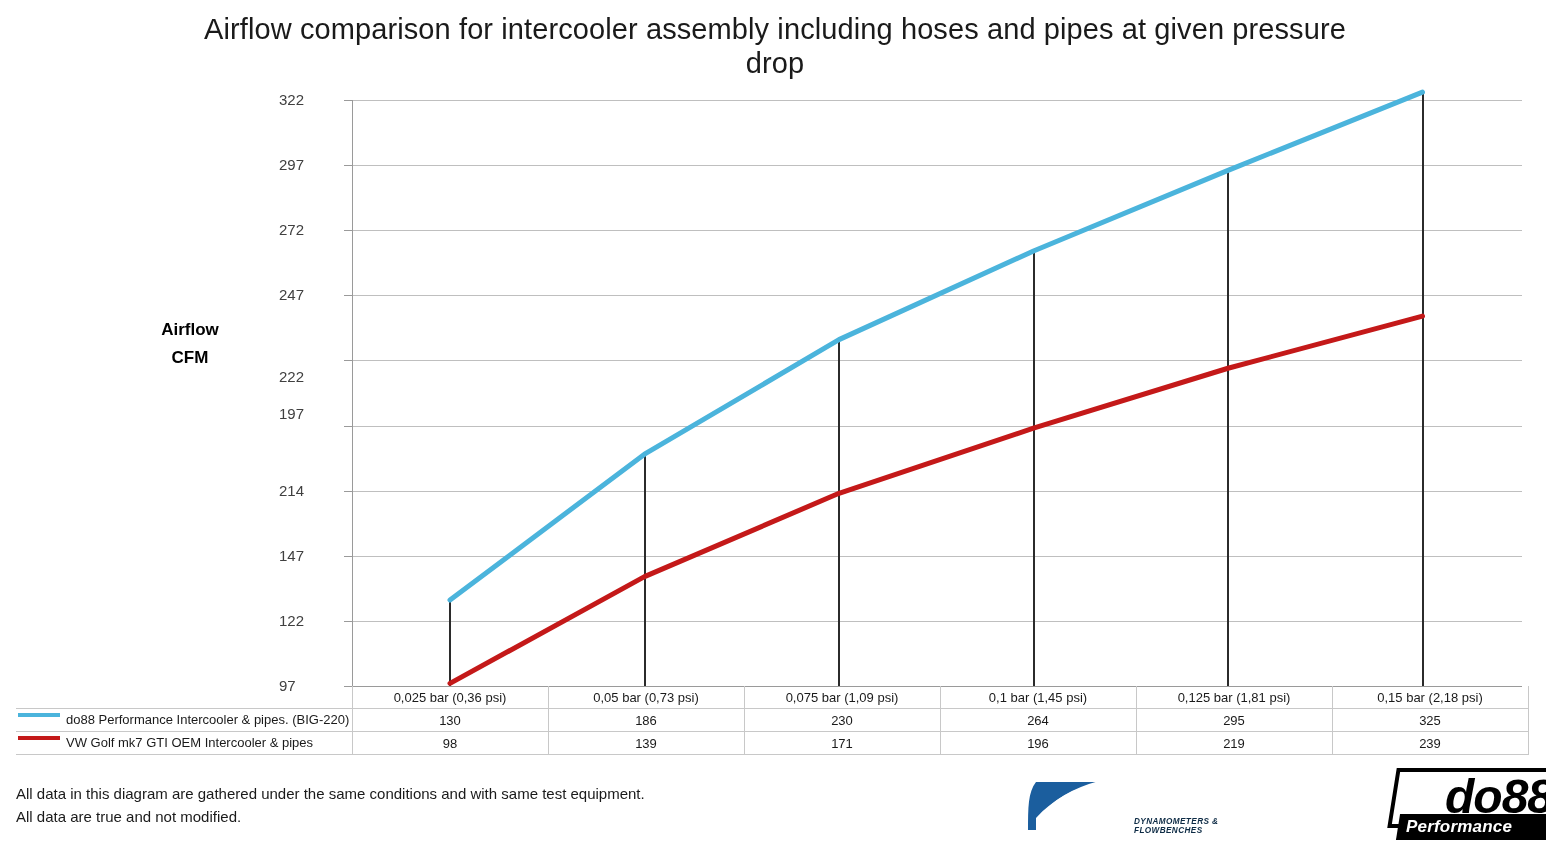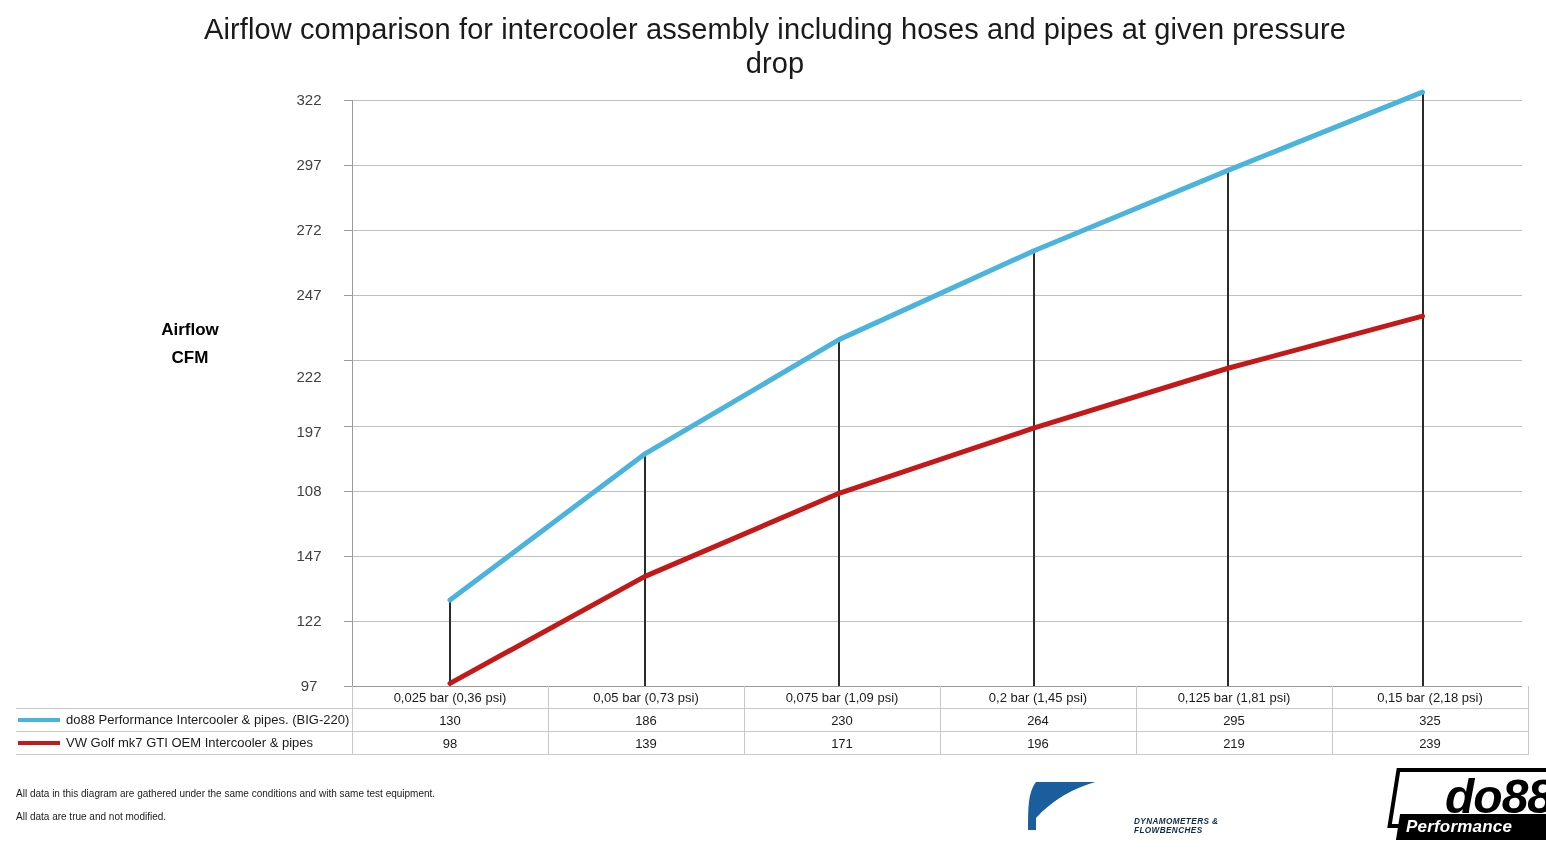--- a/index.html
+++ b/index.html
@@ -73,21 +73,21 @@
     position: absolute;
     left: -8px;
     width: 8px;
     height: 1px;
     background: #9a9a9a;
   }
   .ylabel {
     position: absolute;
     right: 1183px;
     width: 60px;
-    text-align: center;
+    text-align: left;
     font-size: 15px;
     color: #404040;
     transform: translateY(-9px);
   }
   .vtick {
     position: absolute;
     width: 2px;
     background: #2b2b2b;
   }
   #svg-lines {
@@ -124,40 +124,40 @@
   #data-table tr.header-row td.legend-cell {
     border-top: none;
     border-bottom: none;
     border-left: none;
   }
   #data-table tr.header-row td {
     border-top: none;
   }
   .legend-inner {
     display: flex;
-    align-items: center;
+    align-items: flex-start;
     gap: 6px;
   }
   .swatch {
     display: inline-block;
     width: 42px;
     height: 4px;
     flex: 0 0 auto;
   }
   .legend-text {
     font-size: 13px;
     line-height: 14px;
   }
 
   
   #footer-note {
     position: absolute;
     left: 16px;
     top: 782px;
-    font-size: 10px;
+    font-size: 15px;
     line-height: 23px;
     color: #1a1a1a;
     white-space: pre-line;
   }
 
   
   #superflow-logo {
     position: absolute;
     left: 1022px;
     top: 778px;
@@ -258,23 +258,23 @@
       <div class="gridline" style="top: 0px;"></div>
     </div>
   <div id="yticks">
       <div class="ytick" style="top: 586px;"></div>
       <div class="ylabel" style="top: 586px;">97</div>
       <div class="ytick" style="top: 520.889px;"></div>
       <div class="ylabel" style="top: 520.889px;">122</div>
       <div class="ytick" style="top: 455.778px;"></div>
       <div class="ylabel" style="top: 455.778px;">147</div>
       <div class="ytick" style="top: 390.667px;"></div>
-      <div class="ylabel" style="top: 390.667px;">108</div>
+      <div class="ylabel" style="top: 390.667px;">214</div>
       <div class="ytick" style="top: 325.556px;"></div>
-      <div class="ylabel" style="top: 332px;">197</div>
+      <div class="ylabel" style="top: 314px;">197</div>
       <div class="ytick" style="top: 260.444px;"></div>
       <div class="ylabel" style="top: 277px;">222</div>
       <div class="ytick" style="top: 195.333px;"></div>
       <div class="ylabel" style="top: 195.333px;">247</div>
       <div class="ytick" style="top: 130.222px;"></div>
       <div class="ylabel" style="top: 130.222px;">272</div>
       <div class="ytick" style="top: 65.1111px;"></div>
       <div class="ylabel" style="top: 65.1111px;">297</div>
       <div class="ytick" style="top: 0px;"></div>
       <div class="ylabel" style="top: 0px;">322</div>
@@ -303,21 +303,21 @@
     <col style="width:196px">
       <col style="width:196px">
       <col style="width:196px">
   </colgroup>
   <tbody id="table-body">
       <tr class="header-row">
         <td class="legend-cell"></td>
         <td>0,025 bar (0,36 psi)</td>
         <td>0,05 bar (0,73 psi)</td>
         <td>0,075 bar (1,09 psi)</td>
-        <td>0,2 bar (1,45 psi)</td>
+        <td>0,1 bar (1,45 psi)</td>
         <td>0,125 bar (1,81 psi)</td>
         <td>0,15 bar (2,18 psi)</td>
       </tr>
       <tr>
         <td class="legend-cell">
           <div class="legend-inner">
             <span class="swatch" style="background: rgb(75, 180, 220);"></span>
             <span class="legend-text">do88 Performance Intercooler &amp; pipes. (BIG-220)</span>
           </div>
         </td>

